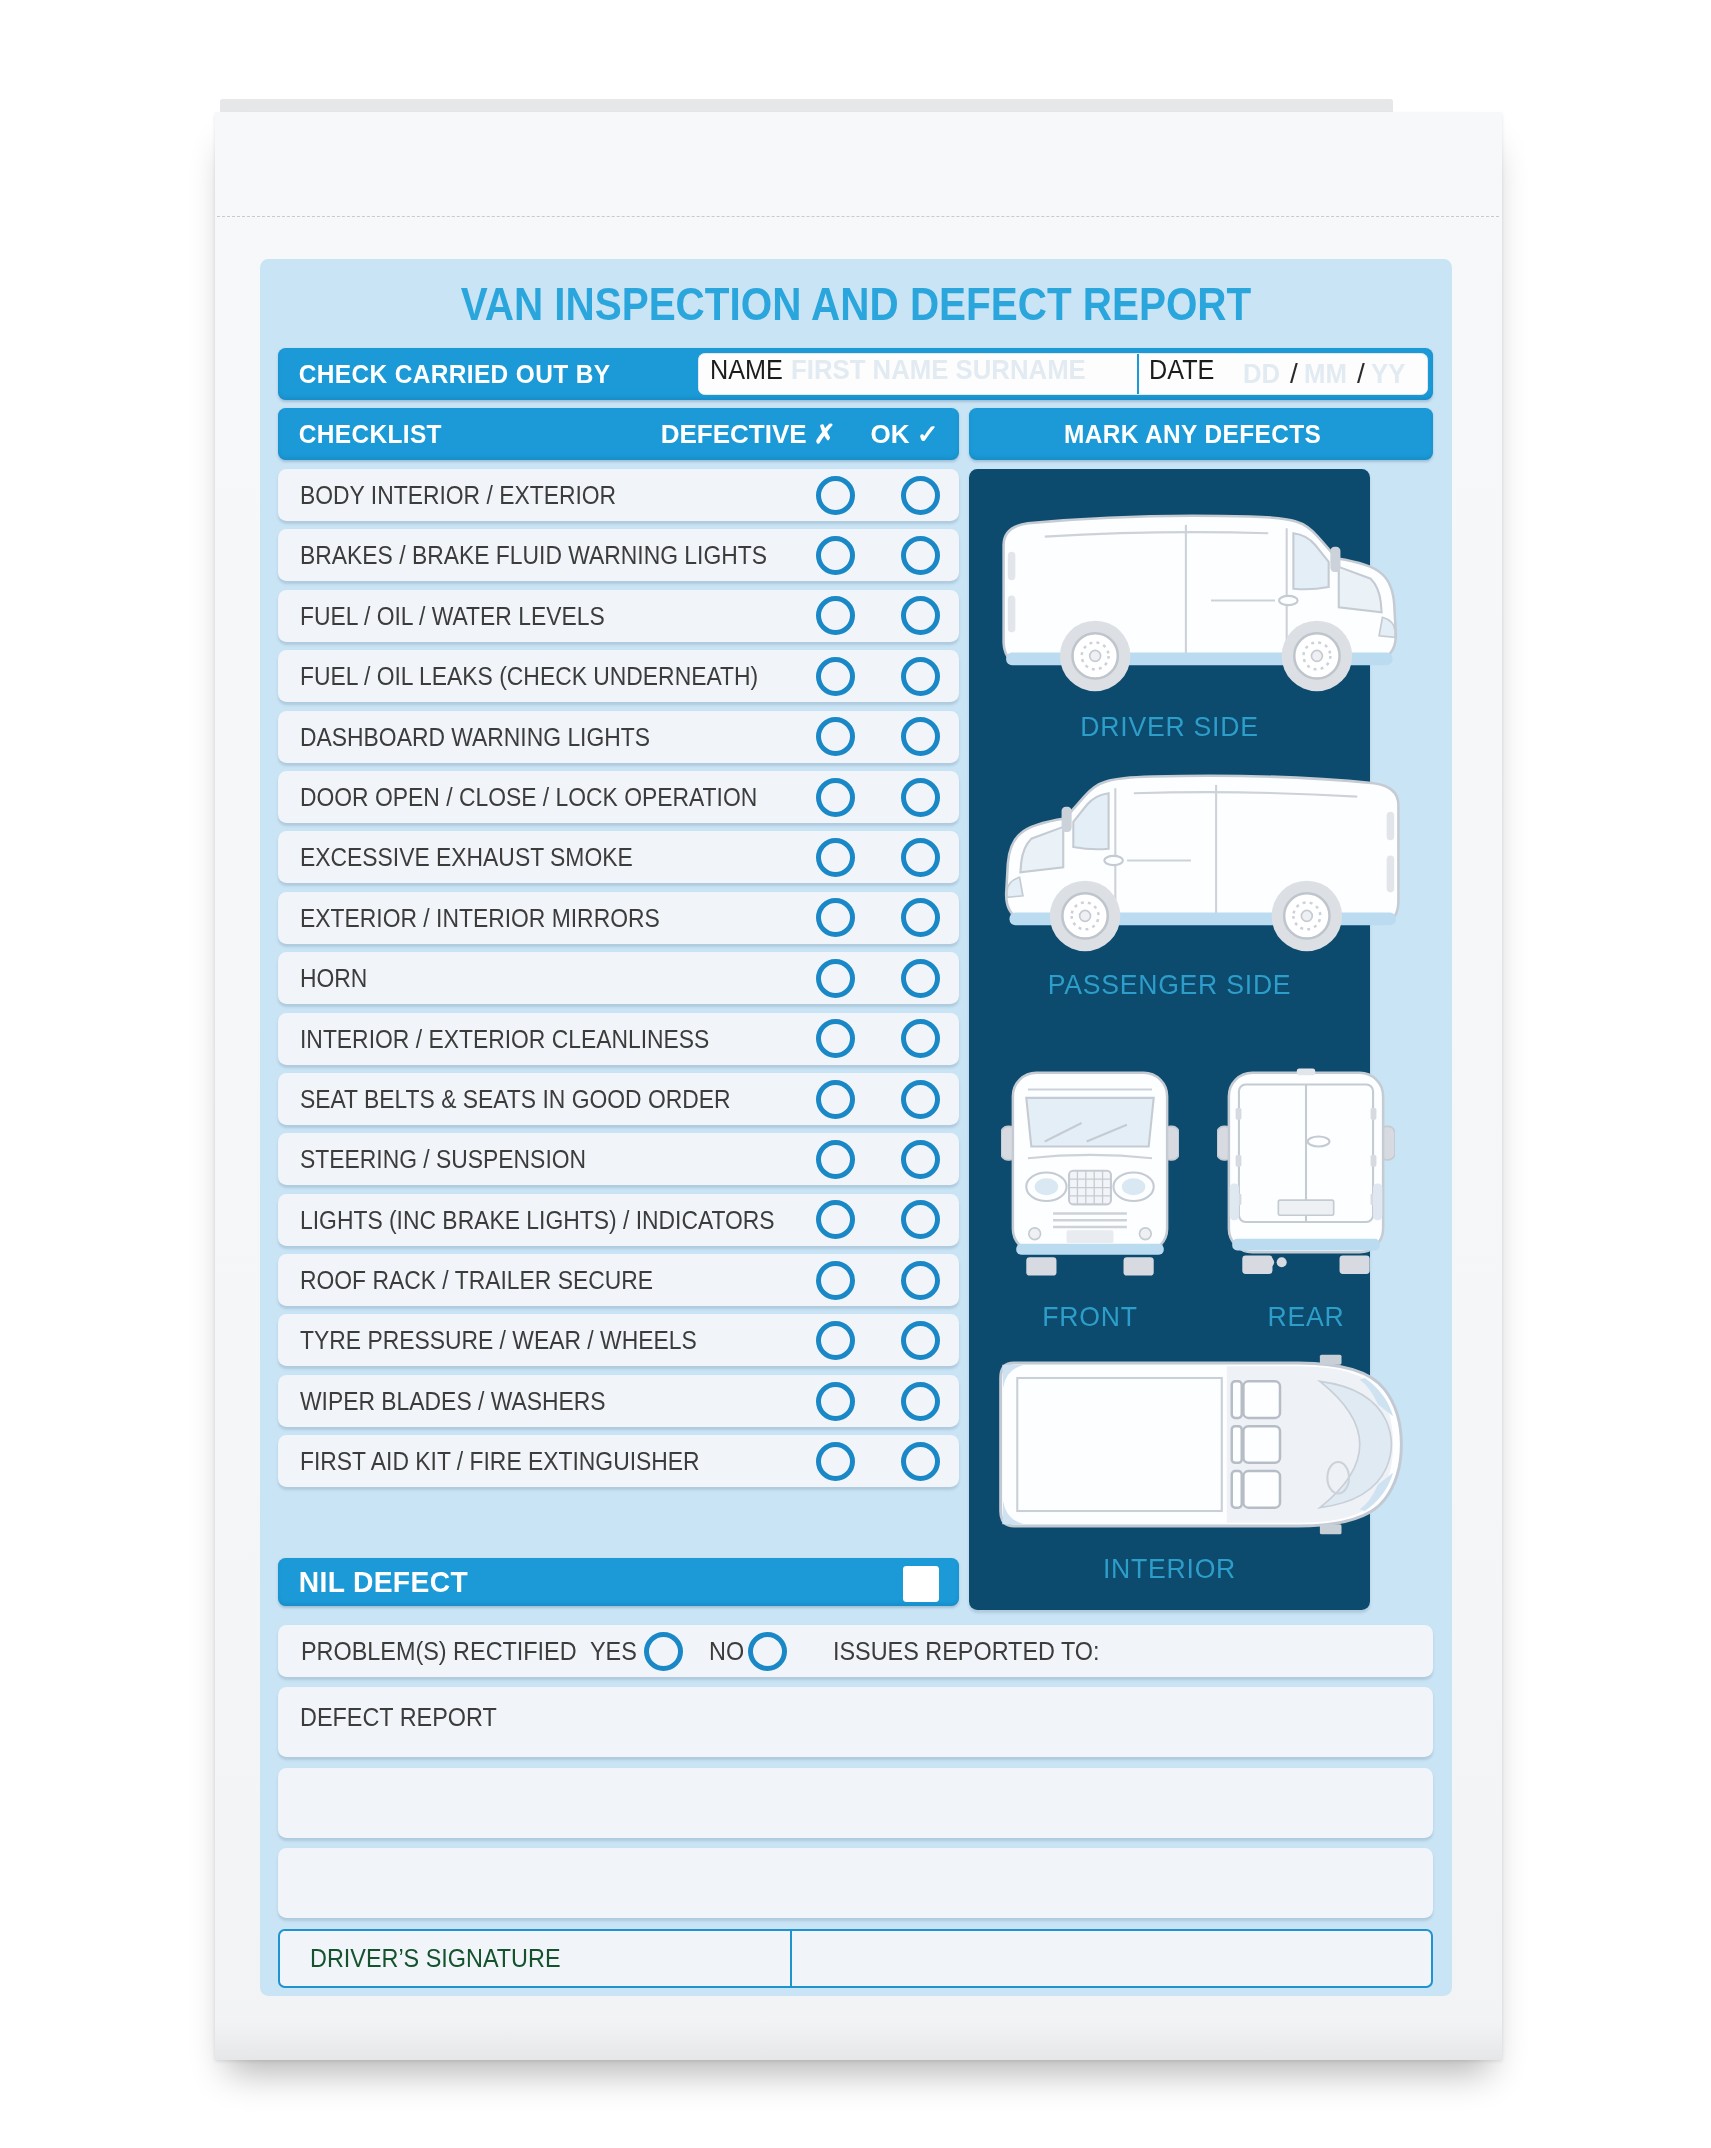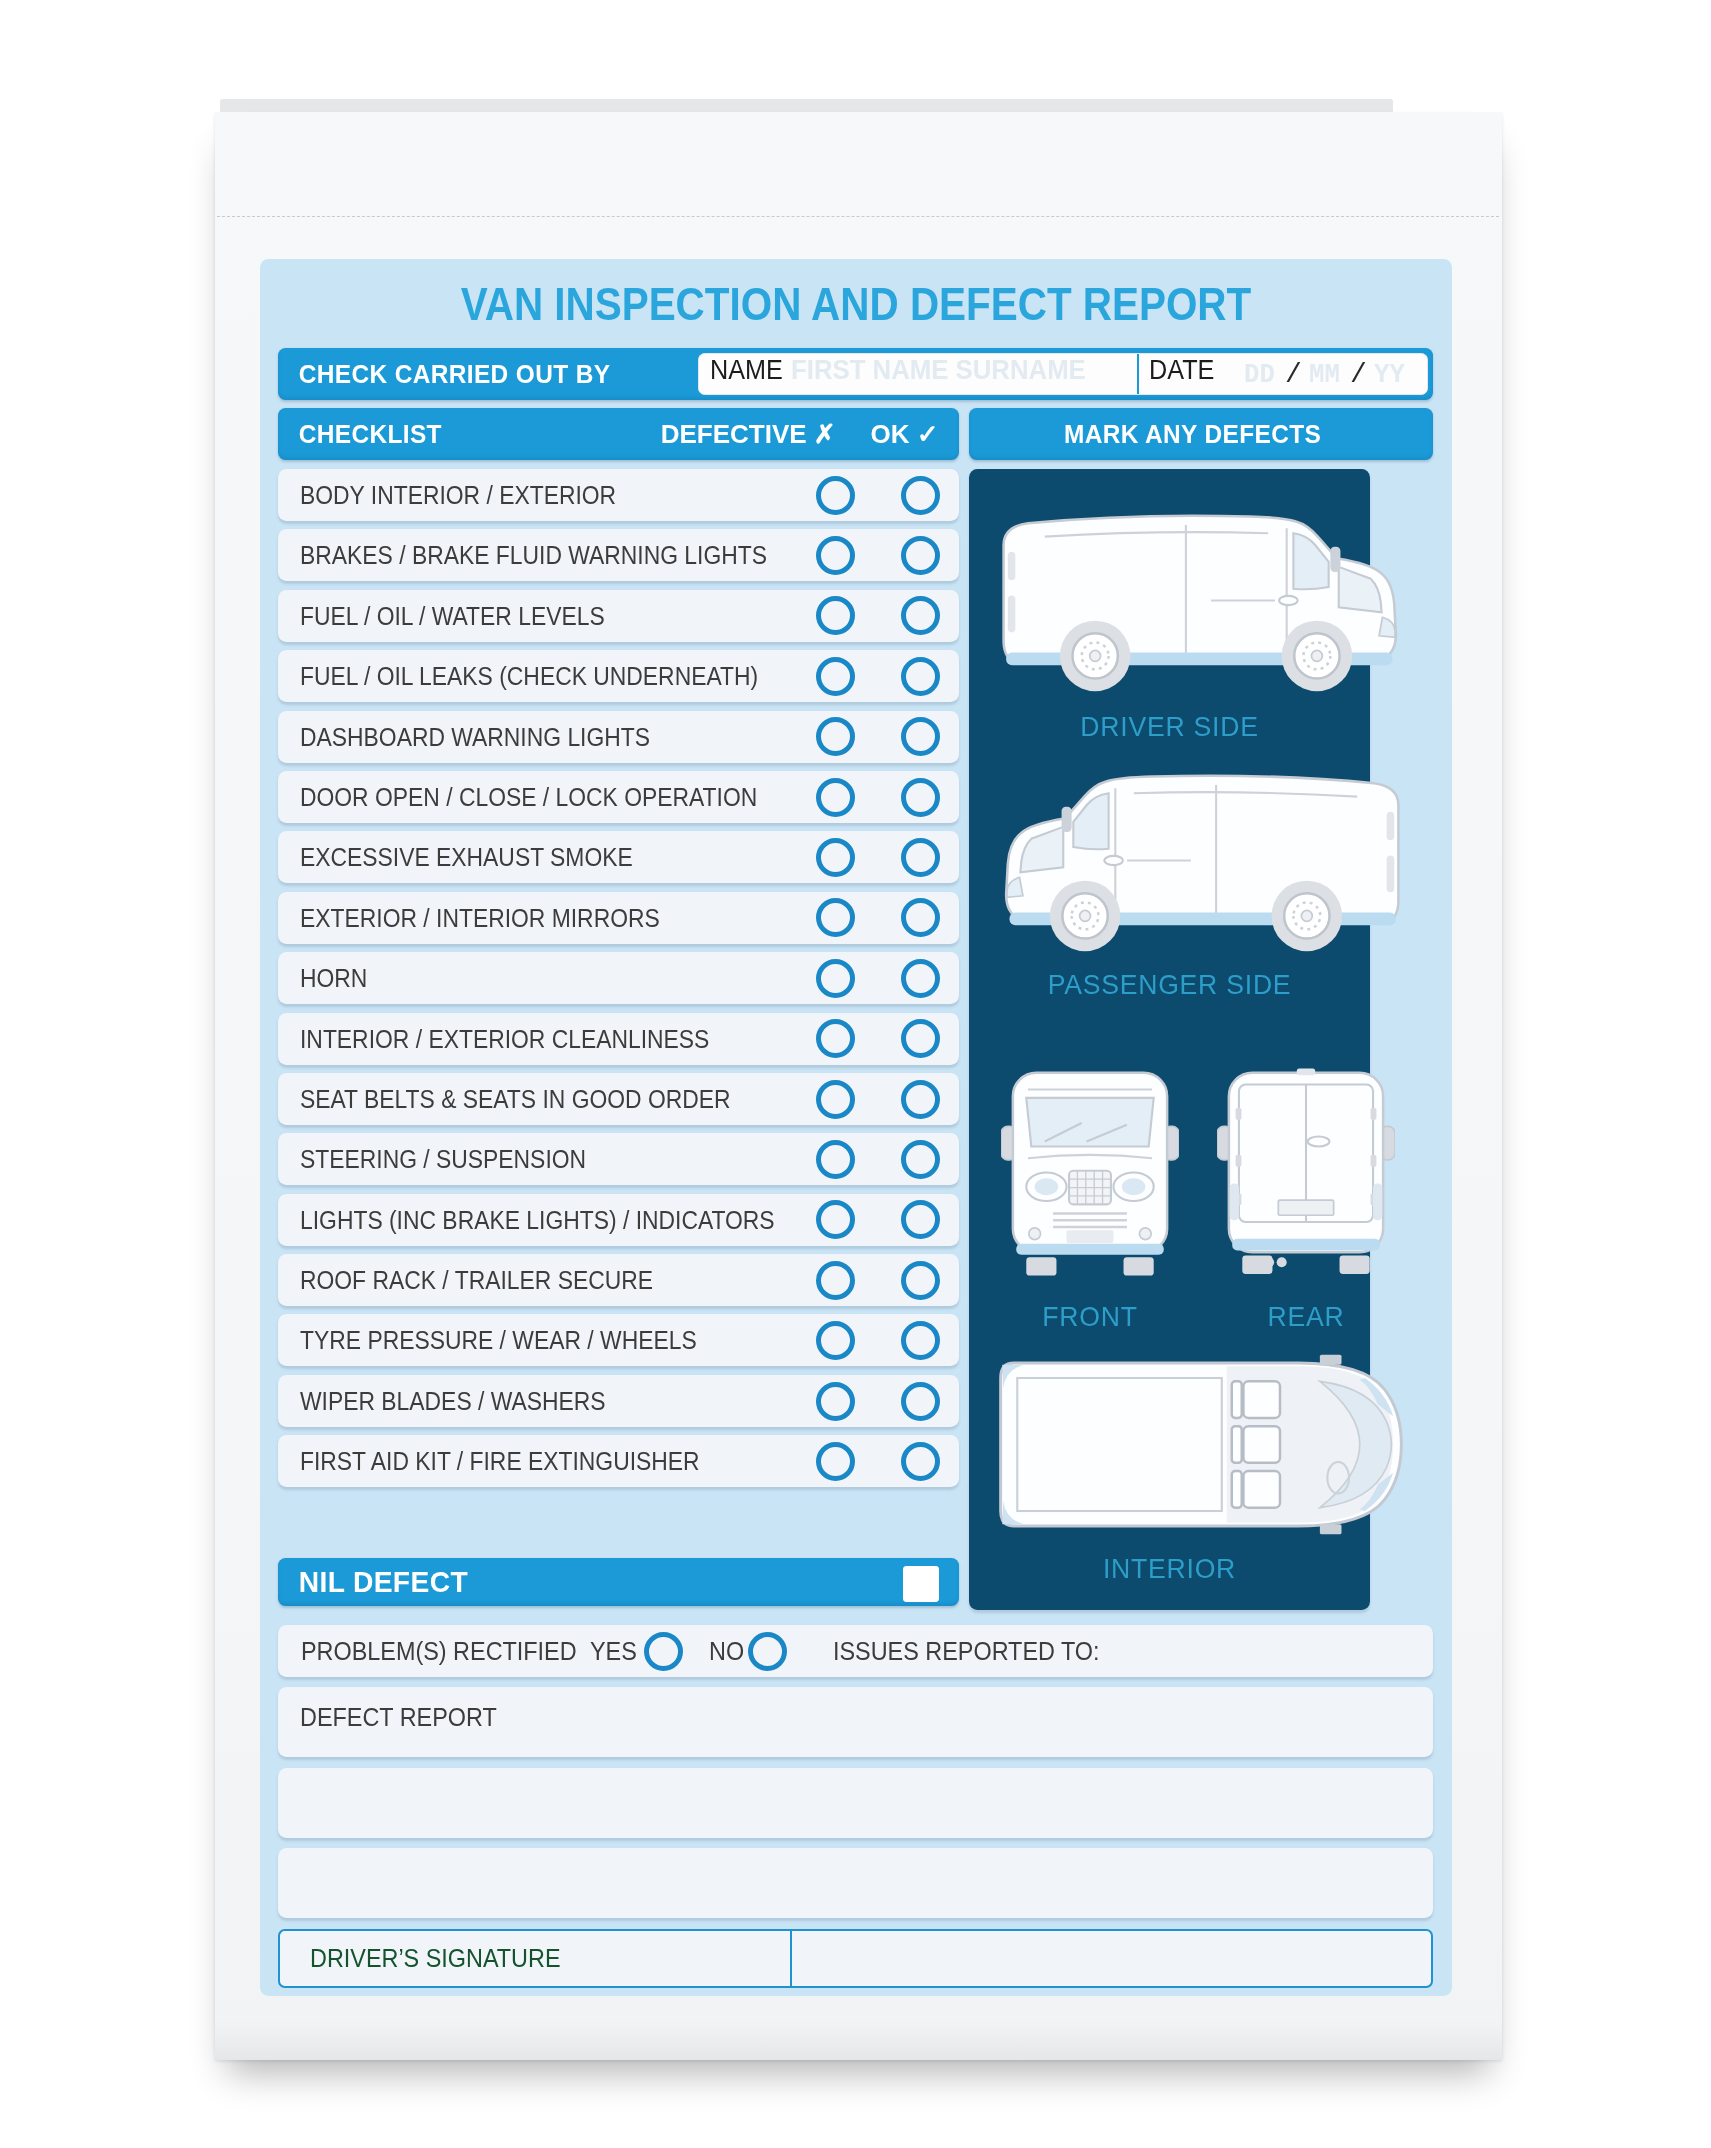--- a/index.html
+++ b/index.html
@@ -55,21 +55,21 @@
     position:absolute; left:420px; top:5px; right:5px; bottom:5px;
     background:#fdfdfe; border-radius:6.7px; display:flex; overflow:hidden;
     border:0.8px solid #e3e8ee;
   }
   .field { display:flex; color:#1c1c1c; font-weight:400; }
   .field-name { width:438px; padding-left:11.7px; }
   .field-divider { width:2.5px; background:#1b9ad7; }
   .field-date { flex:1; padding-left:10px; }
   .field .flabel { font-size:28px; color:#1c1c1c; white-space:nowrap; transform:scaleX(.9); transform-origin:left center; }
   .ghost { color:#e2eaf2; font-weight:700; font-size:28px; white-space:nowrap; transform:scaleX(.92); transform-origin:left center; }
-  .date-ghost { display:flex; flex:1; justify-content:space-around; align-items:center; padding:0 15px 0 18.5px;font-family:Liberation Mono, monospace; }
+  .date-ghost { display:flex; flex:1; justify-content:space-around; align-items:center; padding:0 15px 0 18.5px; }
   .date-ghost .slash { color:#2a2a2a; font-weight:400; font-size:28px; }
 
   
   .bar-checklist { left:17.6px; top:149px; width:681px; height:52px; justify-content:space-between; }
   .bar-checklist .cols { display:flex; gap:35px; padding-right:20px; font-size:26px; white-space:nowrap; }
   .bar-defects { left:709px; top:149px; width:464px; height:52px; justify-content:center; }
   .bar-defects .bar-label { padding-left:0; }
 
   
   .rows {

